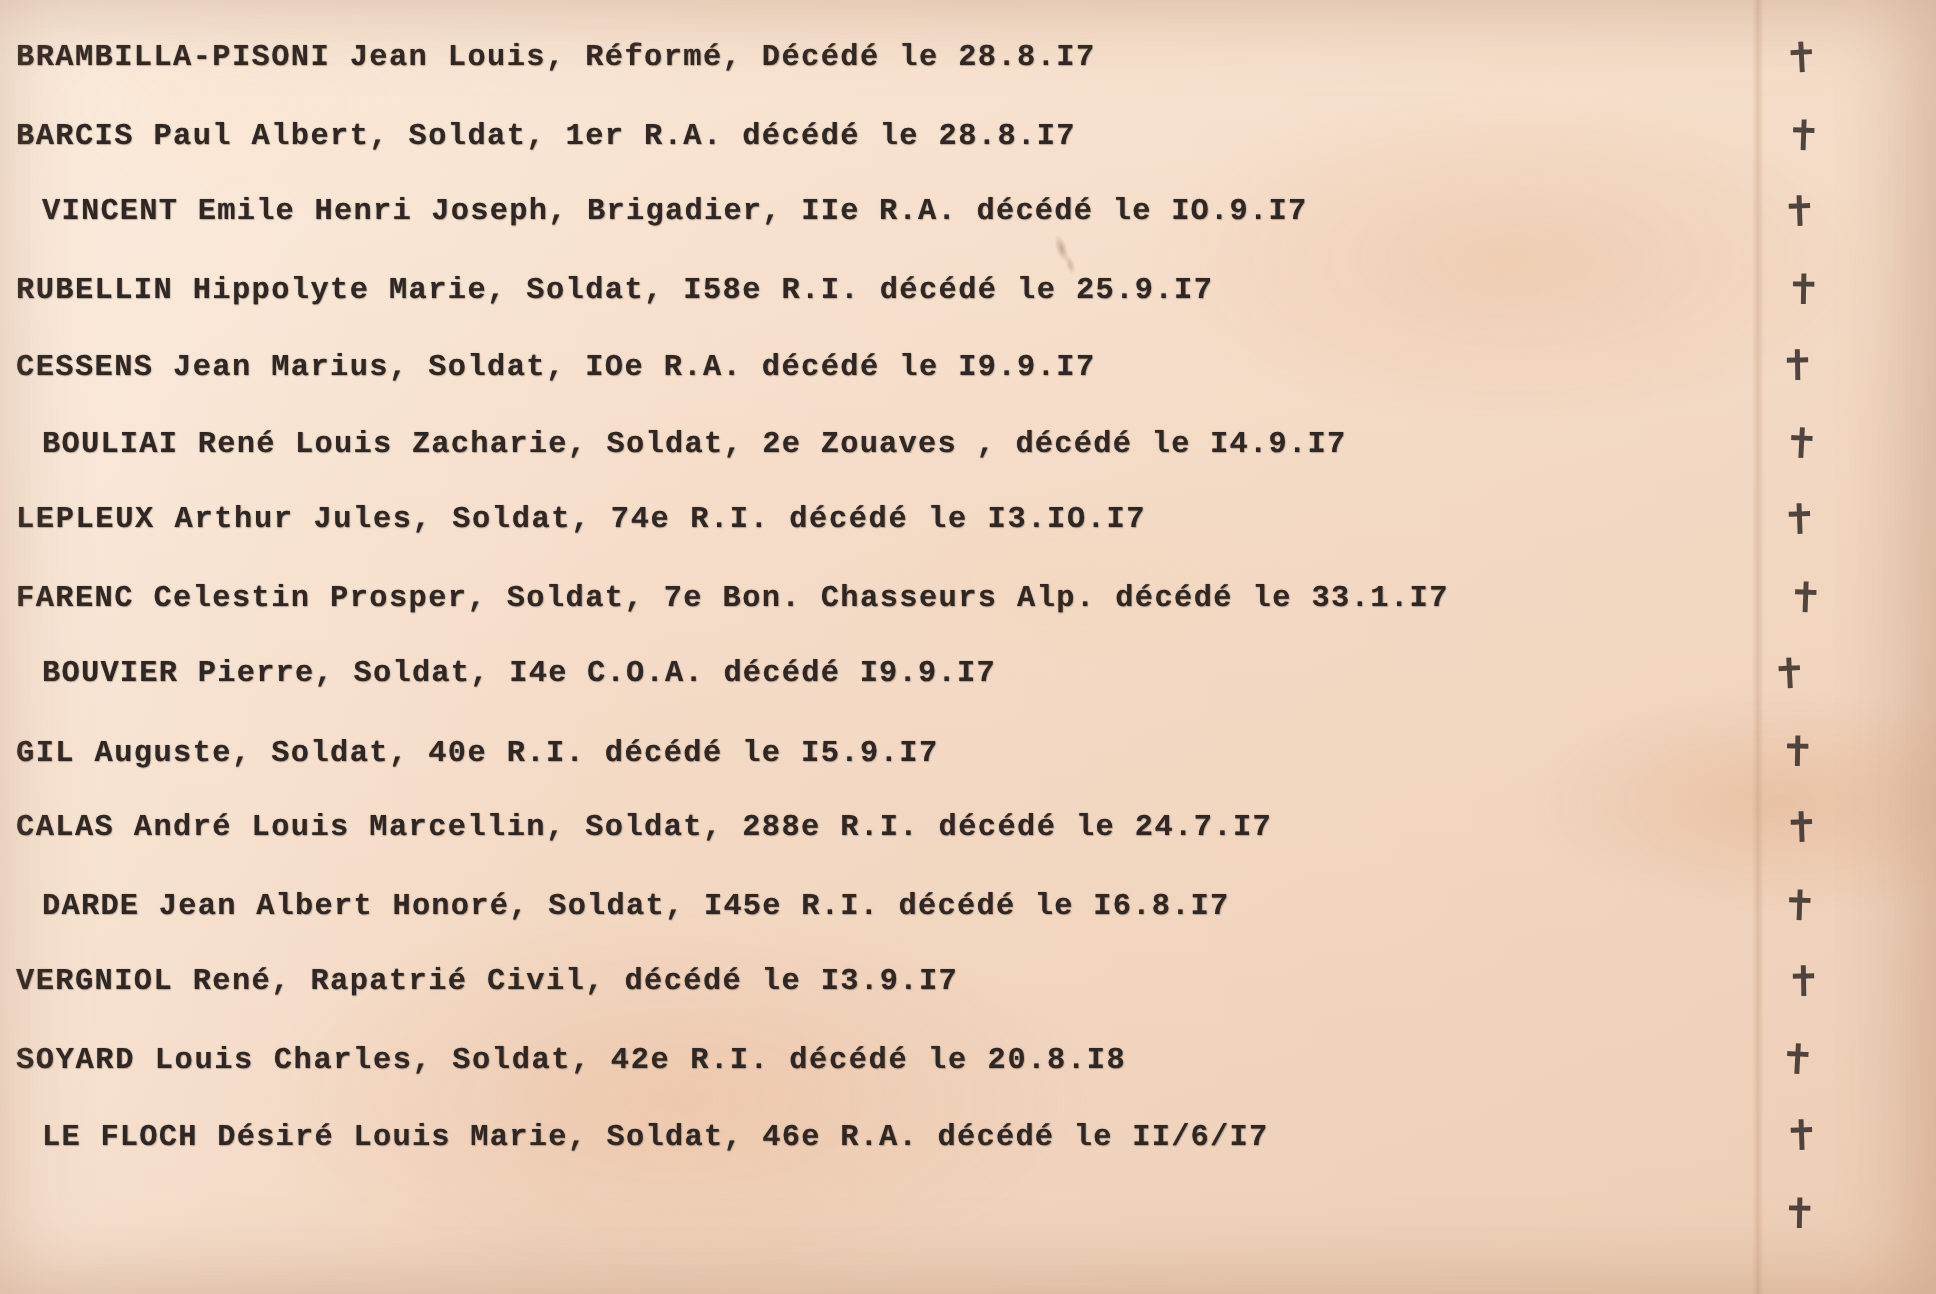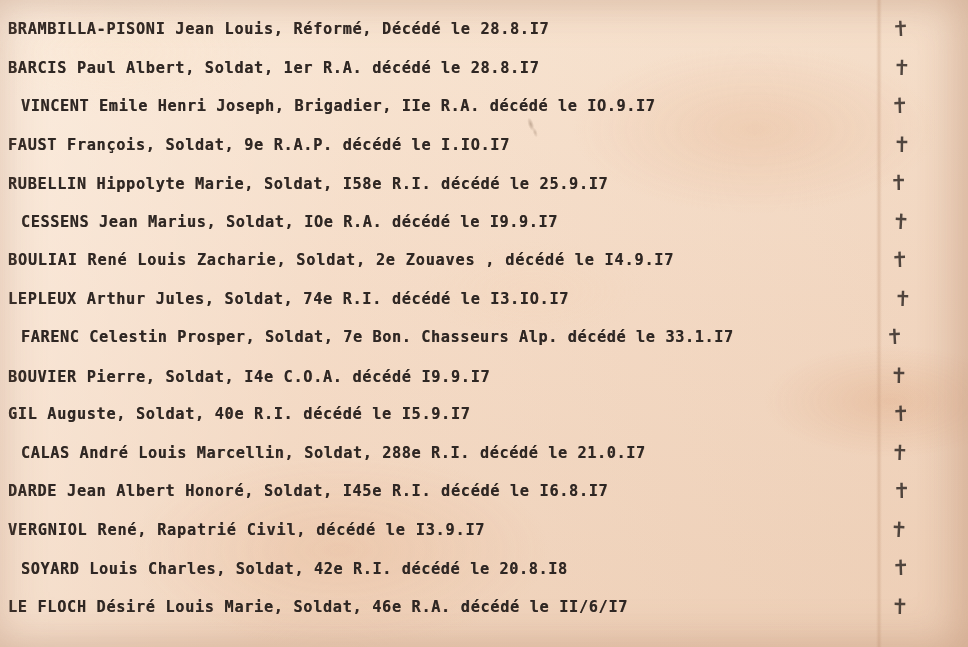--- a/index.html
+++ b/index.html
@@ -70,20 +70,21 @@
     position: relative;
     height: 38.5px;
     line-height: 38.5px;
     white-space: nowrap;
     color: #2e2724;
     font-size: 15.2px;
     letter-spacing: 0.7px;
     font-weight: 700;
     text-shadow: 0 0 0.6px rgba(70,52,42,0.55), 0.4px 0.25px 0.5px rgba(90,66,52,0.30);
     transform-origin: left center;
+    font-family: Liberation Mono, monospace;
   }
   .line .txt { display: inline-block; }
 
   
   .line:nth-child(odd)  .txt { transform: translateY(-0.4px); }
   .line:nth-child(3n)   .txt { letter-spacing: 0.62px; margin-left: 13px; }
   .line:nth-child(5n)   .txt { transform: translateY(0.5px); }
   .line:nth-child(7n)   .txt { letter-spacing: 0.8px; text-align: center; }
 
   
@@ -125,29 +126,28 @@
 
 <div id="page">
 
   <div id="grain"></div>
   <div id="fold"></div>
 
   <div id="lines">
     <div class="line"><span class="txt">BRAMBILLA-PISONI Jean Louis, Réformé, Décédé le 28.8.I7</span></div>
     <div class="line"><span class="txt">BARCIS Paul Albert, Soldat, 1er R.A. décédé le 28.8.I7</span></div>
     <div class="line"><span class="txt">VINCENT Emile Henri Joseph, Brigadier, IIe R.A. décédé le IO.9.I7</span></div>
-    <div class="line"><span class="txt">FAUST François, Soldat, 9e R.A.P. décédé le I.IO.I7</span></div>
     <div class="line"><span class="txt">RUBELLIN Hippolyte Marie, Soldat, I58e R.I. décédé le 25.9.I7</span></div>
     <div class="line"><span class="txt">CESSENS Jean Marius, Soldat, IOe R.A. décédé le I9.9.I7</span></div>
     <div class="line"><span class="txt">BOULIAI René Louis Zacharie, Soldat, 2e Zouaves , décédé le I4.9.I7</span></div>
     <div class="line"><span class="txt">LEPLEUX Arthur Jules, Soldat, 74e R.I. décédé le I3.IO.I7</span></div>
     <div class="line"><span class="txt">FARENC Celestin Prosper, Soldat, 7e Bon. Chasseurs Alp. décédé le 33.1.I7</span></div>
     <div class="line"><span class="txt">BOUVIER Pierre, Soldat, I4e C.O.A. décédé I9.9.I7</span></div>
     <div class="line"><span class="txt">GIL Auguste, Soldat, 40e R.I. décédé le I5.9.I7</span></div>
-    <div class="line"><span class="txt">CALAS André Louis Marcellin, Soldat, 288e R.I. décédé le 21.0.I7</span></div>
+    <div class="line"><span class="txt">CALAS André Louis Marcellin, Soldat, 288e R.I. décédé le 24.7.I7</span></div>
     <div class="line"><span class="txt">DARDE Jean Albert Honoré, Soldat, I45e R.I. décédé le I6.8.I7</span></div>
     <div class="line"><span class="txt">VERGNIOL René, Rapatrié Civil, décédé le I3.9.I7</span></div>
     <div class="line"><span class="txt">SOYARD Louis Charles, Soldat, 42e R.I. décédé le 20.8.I8</span></div>
     <div class="line"><span class="txt">LE FLOCH Désiré Louis Marie, Soldat, 46e R.A. décédé le II/6/I7</span></div>
   </div>
 
   <div id="crosses">
     <div class="cross-cell"><span style="transform:translateX(8px) rotate(-3deg)">✝</span></div>
     <div class="cross-cell"><span style="transform:translateX(9px) rotate(2deg)">✝</span></div>
     <div class="cross-cell"><span style="transform:translateX(7px) rotate(-2deg)">✝</span></div>

